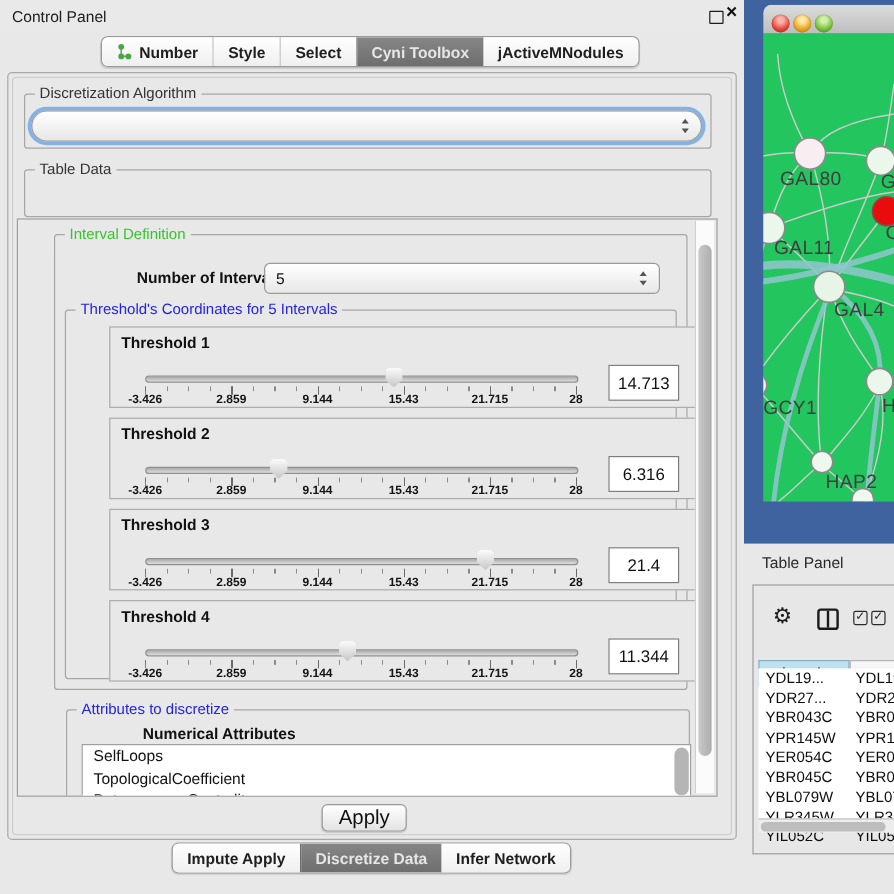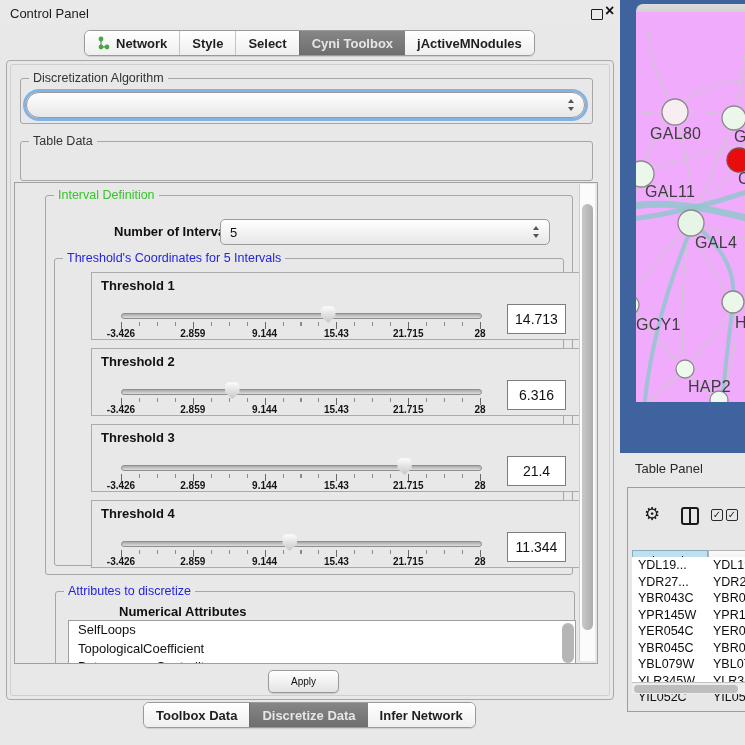--- a/index.html
+++ b/index.html
@@ -69,32 +69,32 @@
               font-size:10px;font-weight:bold;color:#141414;}
   .value-box{position:absolute;left:415px;top:31px;width:57px;height:28px;background:#fff;border:1.5px solid #7d7d7d;
              display:flex;align-items:center;justify-content:center;font-size:14px;color:#111;}
 
   
   .attr-list{position:absolute;background:#fff;border:1px solid #9f9f9f;font-size:13px;color:#111;}
   .attr-item{padding:1px 0 1px 9px;line-height:16.5px;white-space:nowrap;}
   .list-scroll{position:absolute;right:1px;top:2px;width:12px;height:40px;border-radius:6px;background:#b5b5b5;}
 
   .apply-btn{left:268px;top:670px;width:69px;height:21px;border:1px solid #9a9a9a;border-radius:5px;
-             background:linear-gradient(#ffffff,#e3e3e3);font-size:10px;color:#111;
+             background:linear-gradient(#ffffff,#e3e3e3);font-size:17px;color:#111;
              display:flex;align-items:center;justify-content:center;box-shadow:0 1px 1px rgba(0,0,0,.15);}
 
   
   .net-frame{left:620px;top:0;width:125px;height:453px;background:#3e639f;}
   .net-titlebar{left:636px;top:4px;width:109px;height:24px;border-top-left-radius:7px;
                 background:linear-gradient(#dcdcdc,#bdbdbd);border-bottom:1px solid #979797;}
   .light{position:absolute;top:8px;width:15px;height:15px;border-radius:50%;box-shadow:inset 0 0 1px rgba(0,0,0,.4);}
   .light.red{left:7px;background:radial-gradient(circle at 50% 32%,#ffb3ac 0 18%,#e4473a 60%,#ad1f17);}
   .light.yellow{left:25px;background:radial-gradient(circle at 50% 32%,#ffe7a8 0 18%,#e9a61f 60%,#b57708);}
   .light.green{left:43px;background:radial-gradient(circle at 50% 32%,#d2f0a8 0 18%,#75bf3c 60%,#4c8c1d);}
-  .net-canvas{left:636px;top:12px;width:109px;height:390px;background:#f0abfc;overflow:hidden;}
+  .net-canvas{left:636px;top:28px;width:109px;height:390px;background:#22c55e;overflow:hidden;}
   .node-label{position:absolute;font-size:16px;color:#3e3e3e;letter-spacing:.3px;white-space:nowrap;}
 
   
   .tp-title{left:635px;top:461px;font-size:13px;color:#2a2a2a;}
   .tp-container{left:627px;top:487px;width:118px;height:223px;border:1px solid #9d9d9d;background:#e7e7e7;overflow:hidden;}
   .gear{position:absolute;left:16px;top:17px;font-family:"DejaVu Sans",sans-serif;font-size:18px;color:#1c1c1c;line-height:18px;}
   .split-icon{position:absolute;left:53px;top:19px;width:14px;height:14px;border:2px solid #1a1a1a;border-radius:3px;}
   .split-icon:before{content:"";position:absolute;left:50%;top:0;width:2px;height:100%;background:#1a1a1a;transform:translateX(-1px);}
   .cbx{position:absolute;top:21px;width:10px;height:10px;border:1.5px solid #2a2a2a;border-radius:2px;
        font-size:10px;line-height:10px;text-align:center;color:#2a2a2a;}
@@ -125,21 +125,21 @@
       <div class="seg">
         <span style="margin-right:6px;display:inline-block;width:13px;height:15px;">
           <svg width="13" height="15" viewBox="0 0 13 15">
             <line x1="4" y1="3" x2="4" y2="11" stroke="#8a8a8a" stroke-width="1.3"></line>
             <line x1="4" y1="11" x2="10" y2="11" stroke="#8a8a8a" stroke-width="1.3"></line>
             <circle cx="4" cy="3" r="2.4" fill="#46a83e"></circle>
             <circle cx="4" cy="11" r="2.4" fill="#46a83e"></circle>
             <circle cx="10" cy="11" r="2.4" fill="#46a83e"></circle>
           </svg>
         </span>
-        <span>Network</span>
+        <span>Number</span>
       </div>
       <div class="seg">
           <span>Style</span>
         </div>
       <div class="seg">
           <span>Select</span>
         </div>
       <div class="seg sel">
           <span>Cyni Toolbox</span>
         </div>
@@ -254,21 +254,21 @@
     <div class="vscroll-track">
       <div class="vscroll-thumb"></div>
     </div>
   </div>
 
   <div class="abs apply-btn">Apply</div>
 
   <div class="abs" style="left:143px;top:702px;">
     <div class="seg-group">
       <div class="seg">
-          <span>Toolbox Data</span>
+          <span>Impute Apply</span>
         </div>
       <div class="seg sel">
           <span>Discretize Data</span>
         </div>
       <div class="seg">
           <span>Infer Network</span>
         </div>
     </div>
   </div>
 

